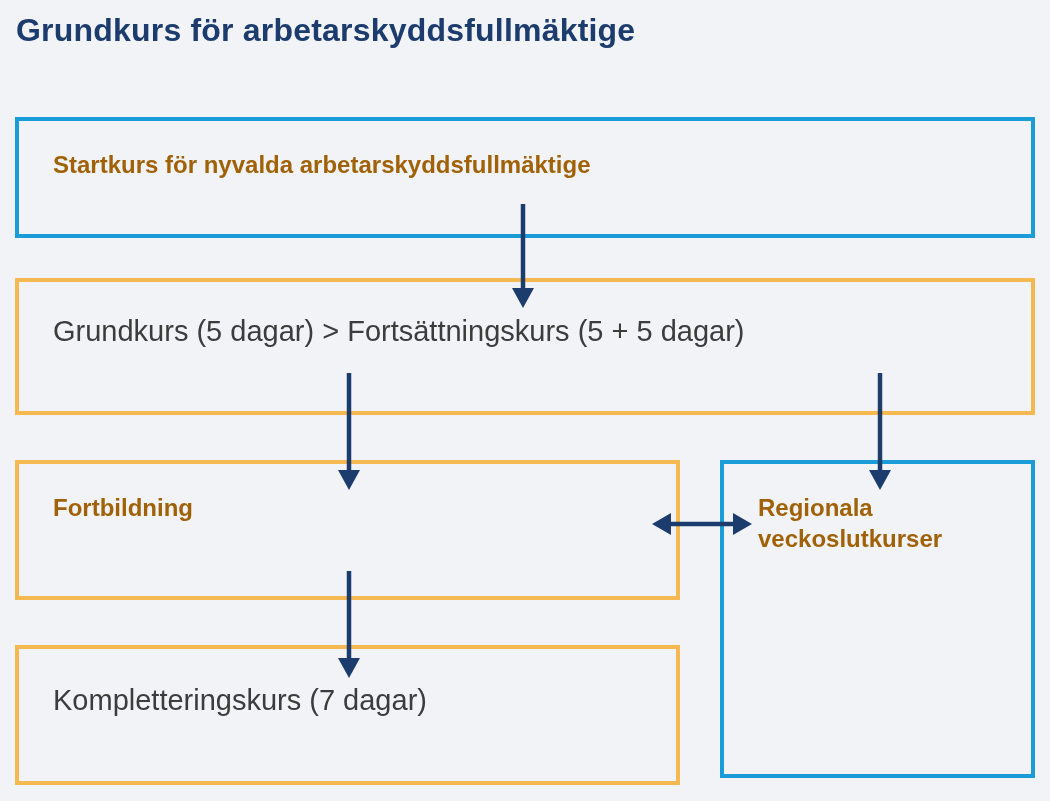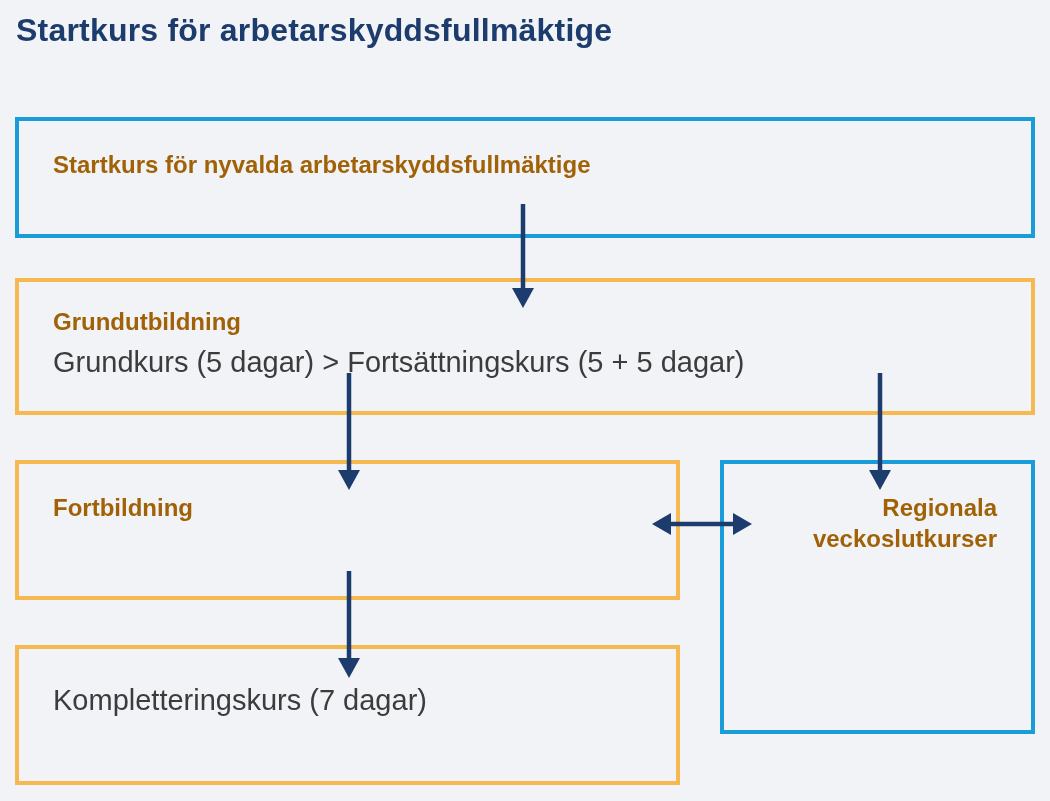--- a/index.html
+++ b/index.html
@@ -50,44 +50,43 @@
   }
   .box-desc.no-title { margin-top: 2px; }
   .arrow {
     position: absolute;
     pointer-events: none;
   }
   #box-startkurs        { left: 15px;  top: 117px; width: 1020px; height: 121px; }
   #box-grundutbildning  { left: 15px;  top: 278px; width: 1020px; height: 137px; }
   #box-grundutbildning .box-inner { padding-top: 24px; }
   #box-fortbildning     { left: 15px;  top: 460px; width: 665px;  height: 140px; }
-  #box-regionala        { left: 720px; top: 460px; width: 315px;  height: 274px; text-align: right; }
+  #box-regionala        { left: 720px; top: 460px; width: 315px;  height: 318px; }
   #box-kompletteringskurs { left: 15px; top: 645px; width: 665px; height: 140px; }
   #arrow-a { left: 508px; top: 204px; }
   #arrow-b { left: 334px; top: 373px; }
   #arrow-c { left: 865px; top: 373px; }
   #arrow-d { left: 652px; top: 509px; }
   #arrow-e { left: 334px; top: 571px; }
 </style>
 </head>
 <body>
 
 <div class="canvas">
 
-  <h1 class="page-title">Startkurs för arbetarskyddsfullmäktige</h1>
+  <h1 class="page-title">Grundkurs för arbetarskyddsfullmäktige</h1>
 
   <div class="box blue" id="box-startkurs">
     <div class="box-inner">
       <div class="box-title">Startkurs för nyvalda arbetarskyddsfullmäktige</div>
     </div>
   </div>
 
   <div class="box orange" id="box-grundutbildning">
     <div class="box-inner">
-      <div class="box-title">Grundutbildning</div>
       <div class="box-desc">Grundkurs (5 dagar) &gt; Fortsättningskurs (5 + 5 dagar)</div>
     </div>
   </div>
 
   <div class="box orange" id="box-fortbildning">
     <div class="box-inner">
       <div class="box-title">Fortbildning</div>
     </div>
   </div>
 

